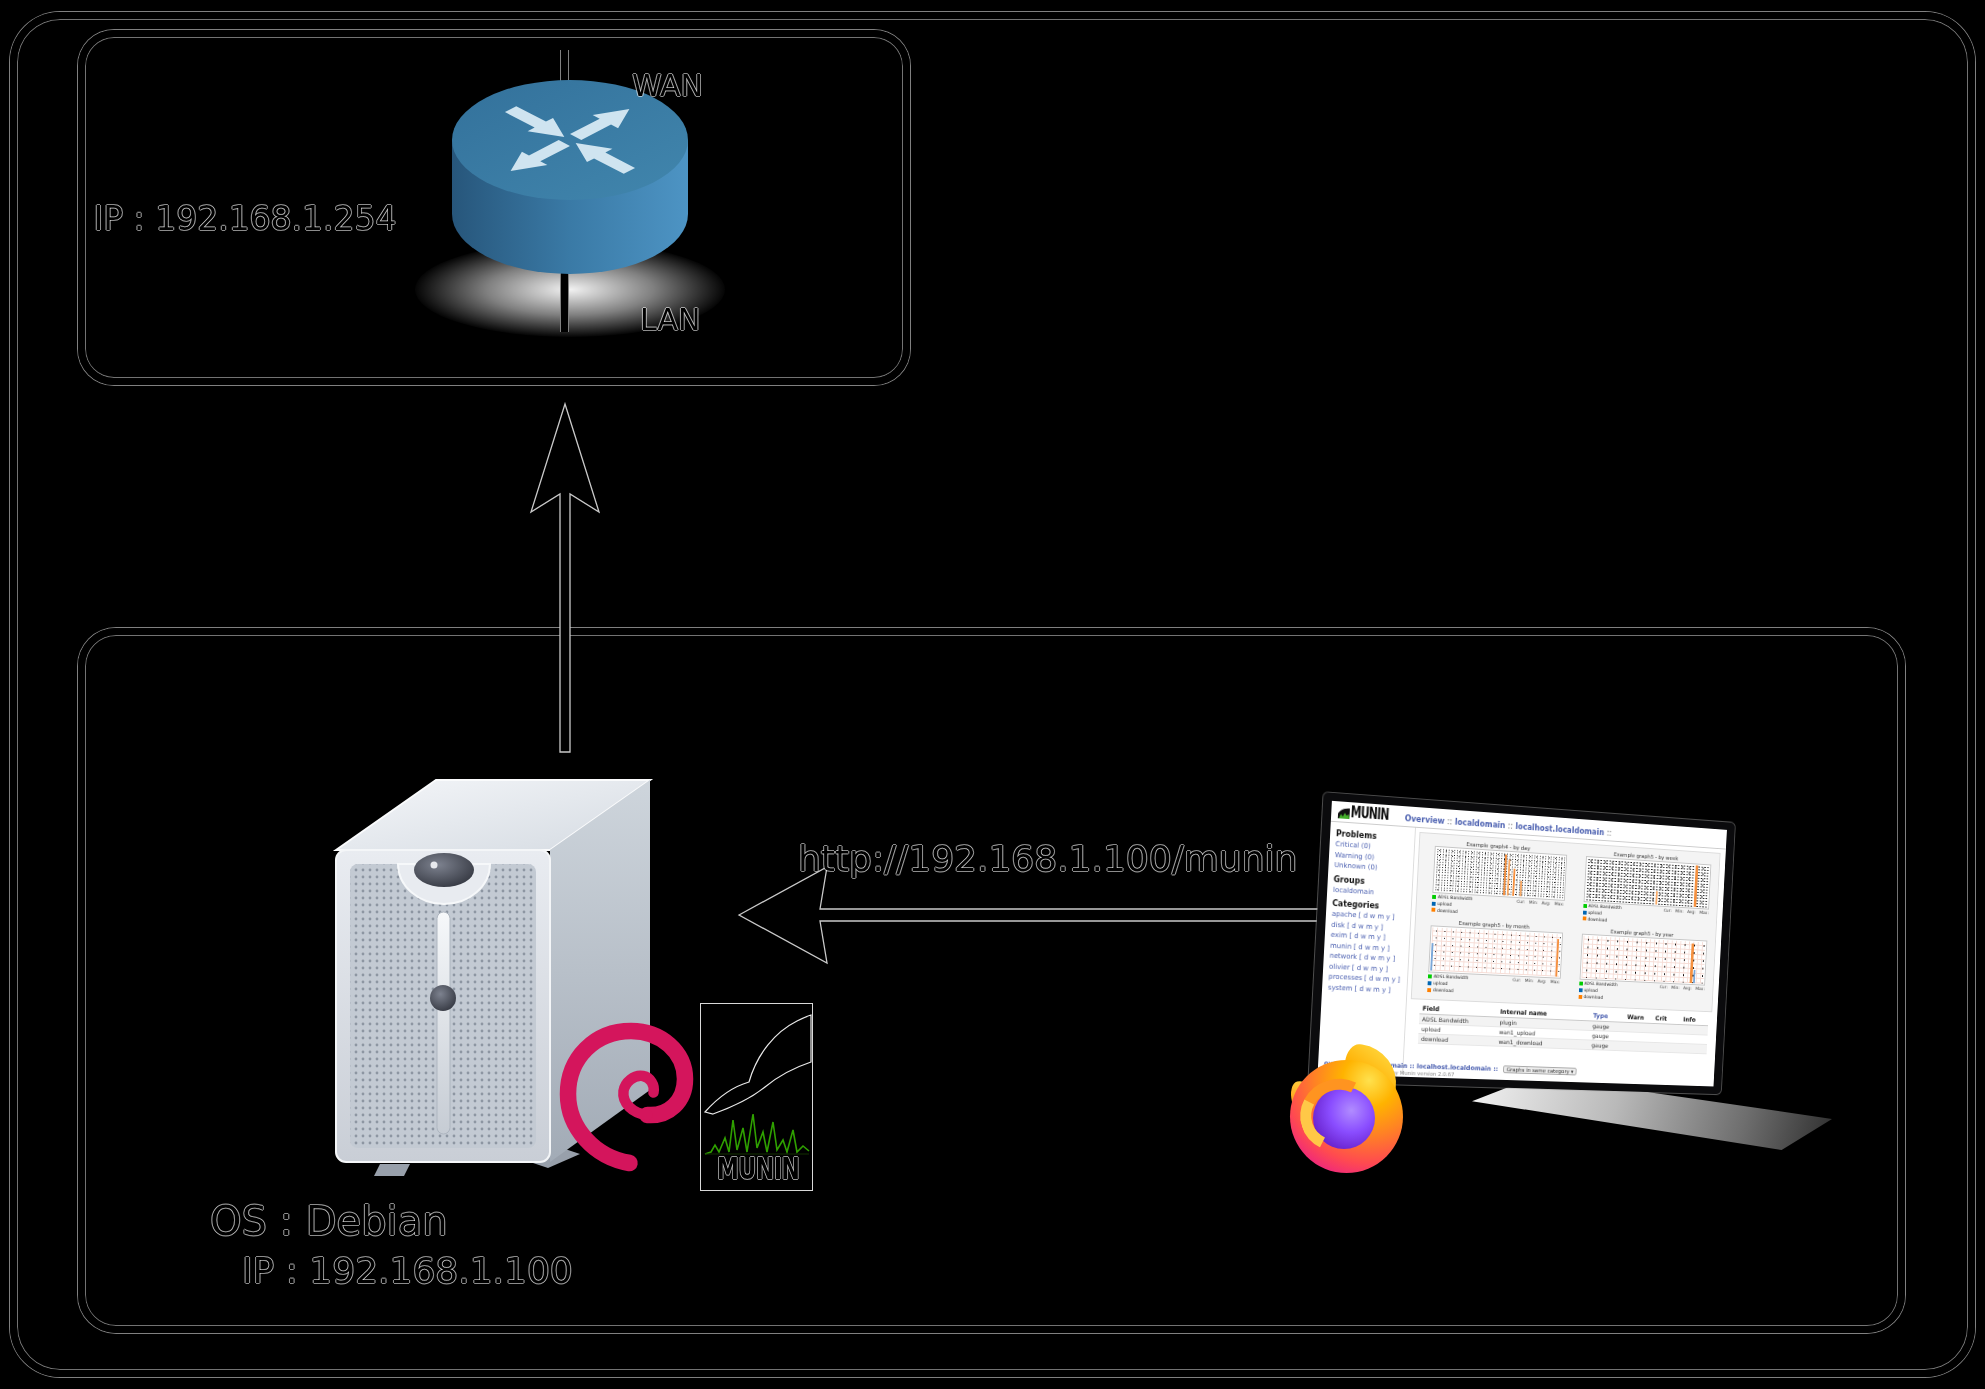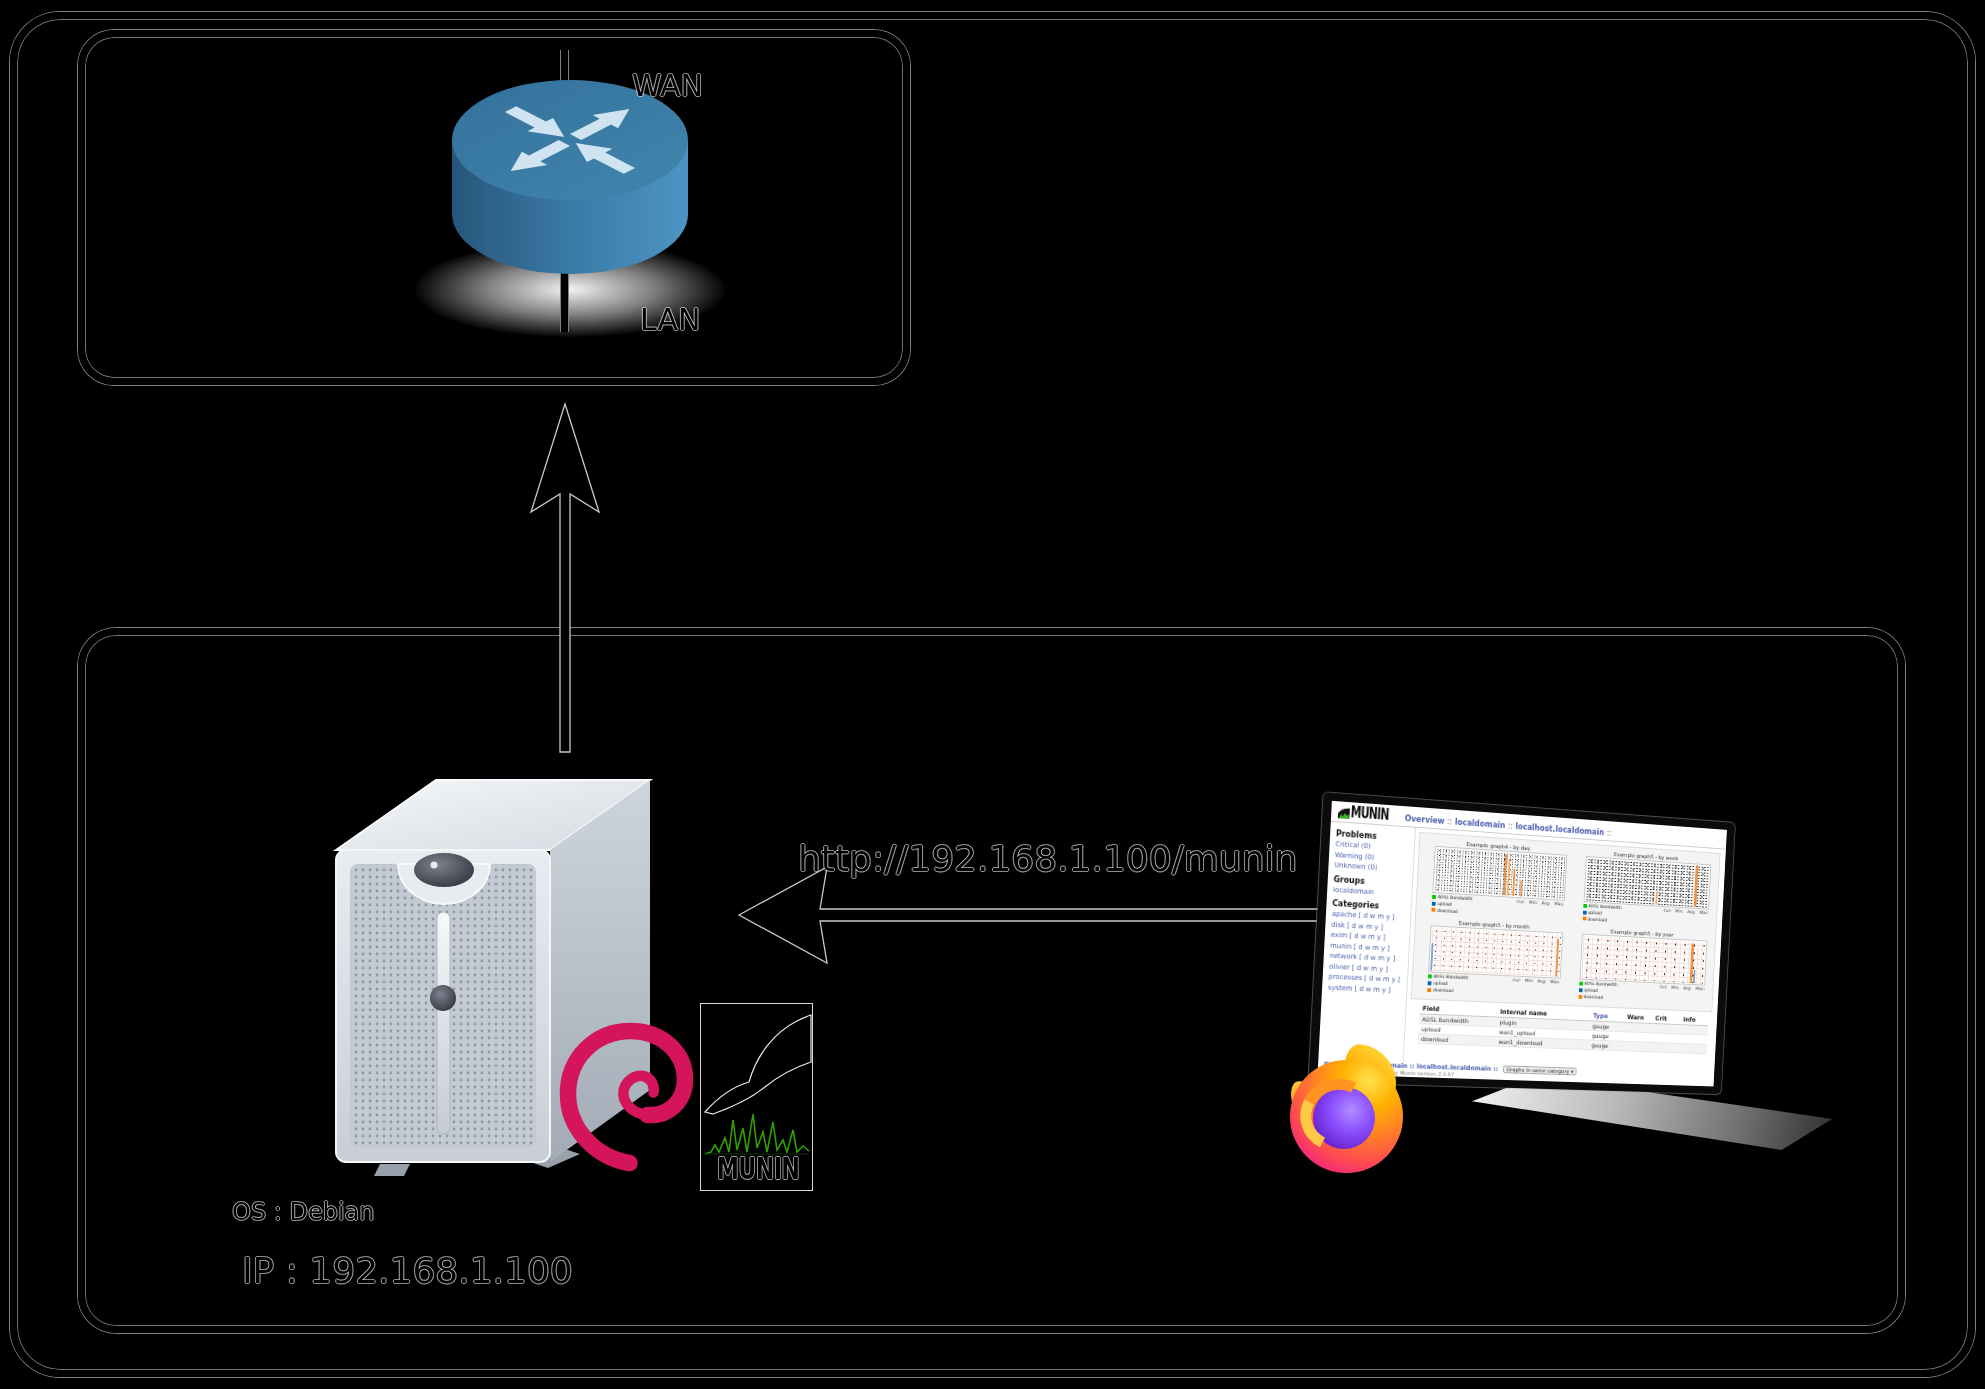--- a/index.html
+++ b/index.html
@@ -23,21 +23,21 @@
     text-shadow:0 1px 0 rgba(255,255,255,.55), 0 -1px 0 rgba(255,255,255,.55),
                 1px 0 0 rgba(255,255,255,.55), -1px 0 0 rgba(255,255,255,.55);
     white-space:nowrap;
   }
   .wan-router-title { left:95px;  top:156px; width:300px; text-align:center; font-size:34px; }
   .wan-router-ip    { left:70px;  top:199px; width:350px; text-align:center; font-size:33px; }
   .wan-port-label   { left:632px; top:68px;  font-size:30px; }
   .lan-port-label   { left:640px; top:302px; font-size:30px; }
   .snmp-label       { left:207px; top:546px; font-size:38px; }
   .http-label       { left:798px; top:838px; font-size:36px; }
-  .os-label         { left:232px; top:1198px; font-size:24px;text-align:center; }
+  .os-label         { left:210px; top:1198px; font-size:40px;text-align:center; }
   .server-ip-label  { left:242px; top:1250px; font-size:36px; }
 
   
   .port-line {
     position:absolute; left:560px; top:50px; width:9px; height:282px; background:#000;
     border-left:1px solid rgba(255,255,255,.5); border-right:1px solid rgba(255,255,255,.5);
   }
   .router-glow {
     position:absolute; left:415px; top:242px; width:310px; height:95px; border-radius:50%;
     background:radial-gradient(ellipse, rgba(255,255,255,.95) 0%, rgba(255,255,255,.5) 38%, rgba(255,255,255,0) 72%);
@@ -161,20 +161,21 @@
       <ellipse cx="145" cy="80" rx="118" ry="60" fill="url(#rTop)"></ellipse>
       <g transform="translate(145,80) scale(1,0.52)" fill="#cfe4f0">
         <path transform="rotate(-45) translate(8,0)" d="M0,-8 L42,-8 L42,-18 L76,0 L42,18 L42,8 L0,8 Z"></path>
         <path transform="rotate(135) translate(8,0)" d="M0,-8 L42,-8 L42,-18 L76,0 L42,18 L42,8 L0,8 Z"></path>
         <path transform="rotate(45) translate(-84,0)" d="M0,-8 L42,-8 L42,-18 L76,0 L42,18 L42,8 L0,8 Z"></path>
         <path transform="rotate(225) translate(-84,0)" d="M0,-8 L42,-8 L42,-18 L76,0 L42,18 L42,8 L0,8 Z"></path>
       </g>
     </g>
   </svg>
 
+  <div class="olabel wan-router-ip">IP : 192.168.1.254</div>
   <div class="olabel wan-port-label">WAN</div>
   <div class="olabel lan-port-label">LAN</div>
 
   <svg class="svg-abs" style="left:515px; top:398px;" width="100" height="360" viewBox="0 0 100 360">
     <path d="M50,6 L16,114 L45,96 L45,354 L55,354 L55,96 L84,114 Z" fill="#000" stroke="#c9c9c9" stroke-width="1.3"></path>
   </svg>
 
   <svg class="svg-abs" style="left:733px; top:855px;" width="592" height="120" viewBox="0 0 592 120">
     <path d="M6,60 L94,12 L87,54 L586,54 L586,66 L87,66 L94,108 Z" fill="#000" stroke="#c9c9c9" stroke-width="1.3"></path>
   </svg>

